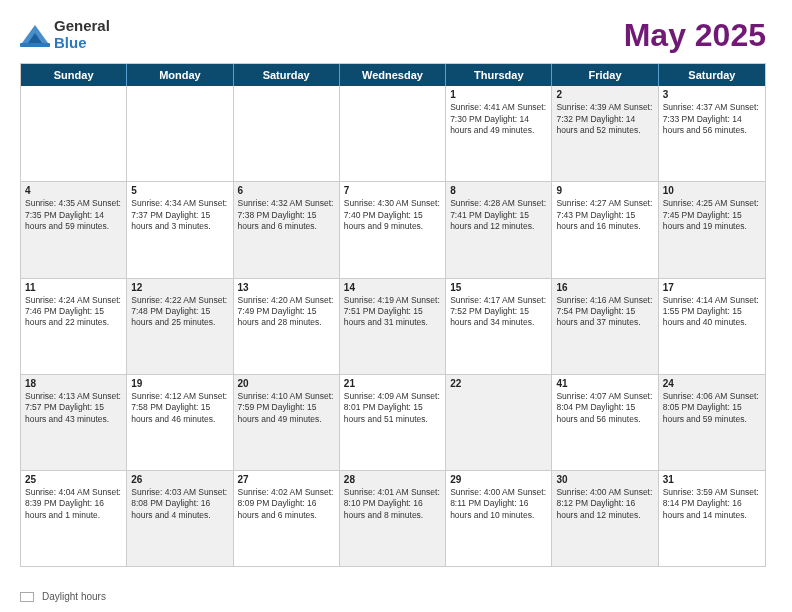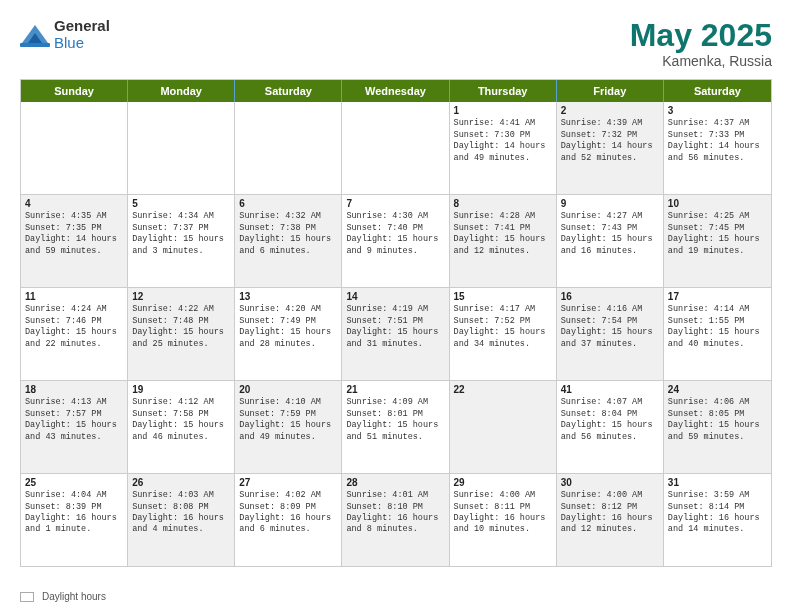--- a/index.html
+++ b/index.html
@@ -6,21 +6,21 @@
     body {
       font-family: Arial, sans-serif;
       background: #fff;
       width: 792px;
       height: 612px;
       overflow: hidden;
     }
     .page {
       width: 792px;
       height: 612px;
-      padding: 18px 20px 10px 20px;
+      padding: 18px 26px 10px 20px;
       display: flex;
       flex-direction: column;
     }
     .header {
       display: flex;
       justify-content: space-between;
       align-items: flex-start;
       margin-bottom: 10px;
     }
     .logo {
@@ -33,50 +33,50 @@
       flex-direction: column;
       line-height: 1.1;
     }
     .logo-general {
       font-size: 15px;
       font-weight: bold;
       color: #333;
     }
     .logo-blue {
       font-size: 15px;
-      font-weight: normal;
+      font-weight: bold;
       color: #2a7abf;
     }
     .logo-icon {
       width: 30px;
       height: 28px;
     }
     .title-block {
       text-align: right;
     }
     .title-month {
       font-size: 32px;
       font-weight: bold;
-      color: #0f766e;
+      color: #701a75;
       line-height: 1.1;
     }
     .title-location {
       font-size: 14px;
       color: #555;
     }
     .calendar {
       flex: 1;
       border: 1px solid #ccc;
       display: flex;
       flex-direction: column;
     }
     .cal-header {
       display: grid;
       grid-template-columns: repeat(7, 1fr);
-      background: #4d7c0f;
+      background: #0c4a6e;
     }
     .cal-header-cell {
       color: #fff;
       font-size: 11px;
       font-weight: bold;
       text-align: center;
       padding: 5px 2px;
       border-right: 1px solid #5a9fd4;
     }
     .cal-header-cell:last-child { border-right: none; }
@@ -109,21 +109,20 @@
       font-size: 10px;
       font-weight: bold;
       color: #222;
       display: block;
       margin-bottom: 2px;
     }
     .cell-text {
       font-size: 8.5px;
       color: #333;
       line-height: 1.35;
-      font-family: Liberation Mono, monospace;
     }
     .footer {
       display: flex;
       align-items: center;
       gap: 8px;
       margin-top: 24px;
       font-size: 10px;
       color: #555;
     }
     .daylight-box {
@@ -145,21 +144,20 @@
         <polygon points="8,22 15,12 22,22" fill="#1a5fa0"></polygon>
         <rect x="0" y="22" width="30" height="4" fill="#2a7abf" rx="1"></rect>
       </svg>
       <div class="logo-text">
         <span class="logo-general">General</span>
         <span class="logo-blue">Blue</span>
       </div>
     </div>
     <div class="title-block">
       <div class="title-month">May 2025</div>
-      <div class="title-location">Kamenka, Russia</div>
     </div>
   </div>
 
   <div class="calendar">
     <div class="cal-header">
     <div class="cal-header-cell">Sunday</div>
         <div class="cal-header-cell">Monday</div>
         <div class="cal-header-cell">Saturday</div>
         <div class="cal-header-cell">Wednesday</div>
         <div class="cal-header-cell">Thursday</div>

